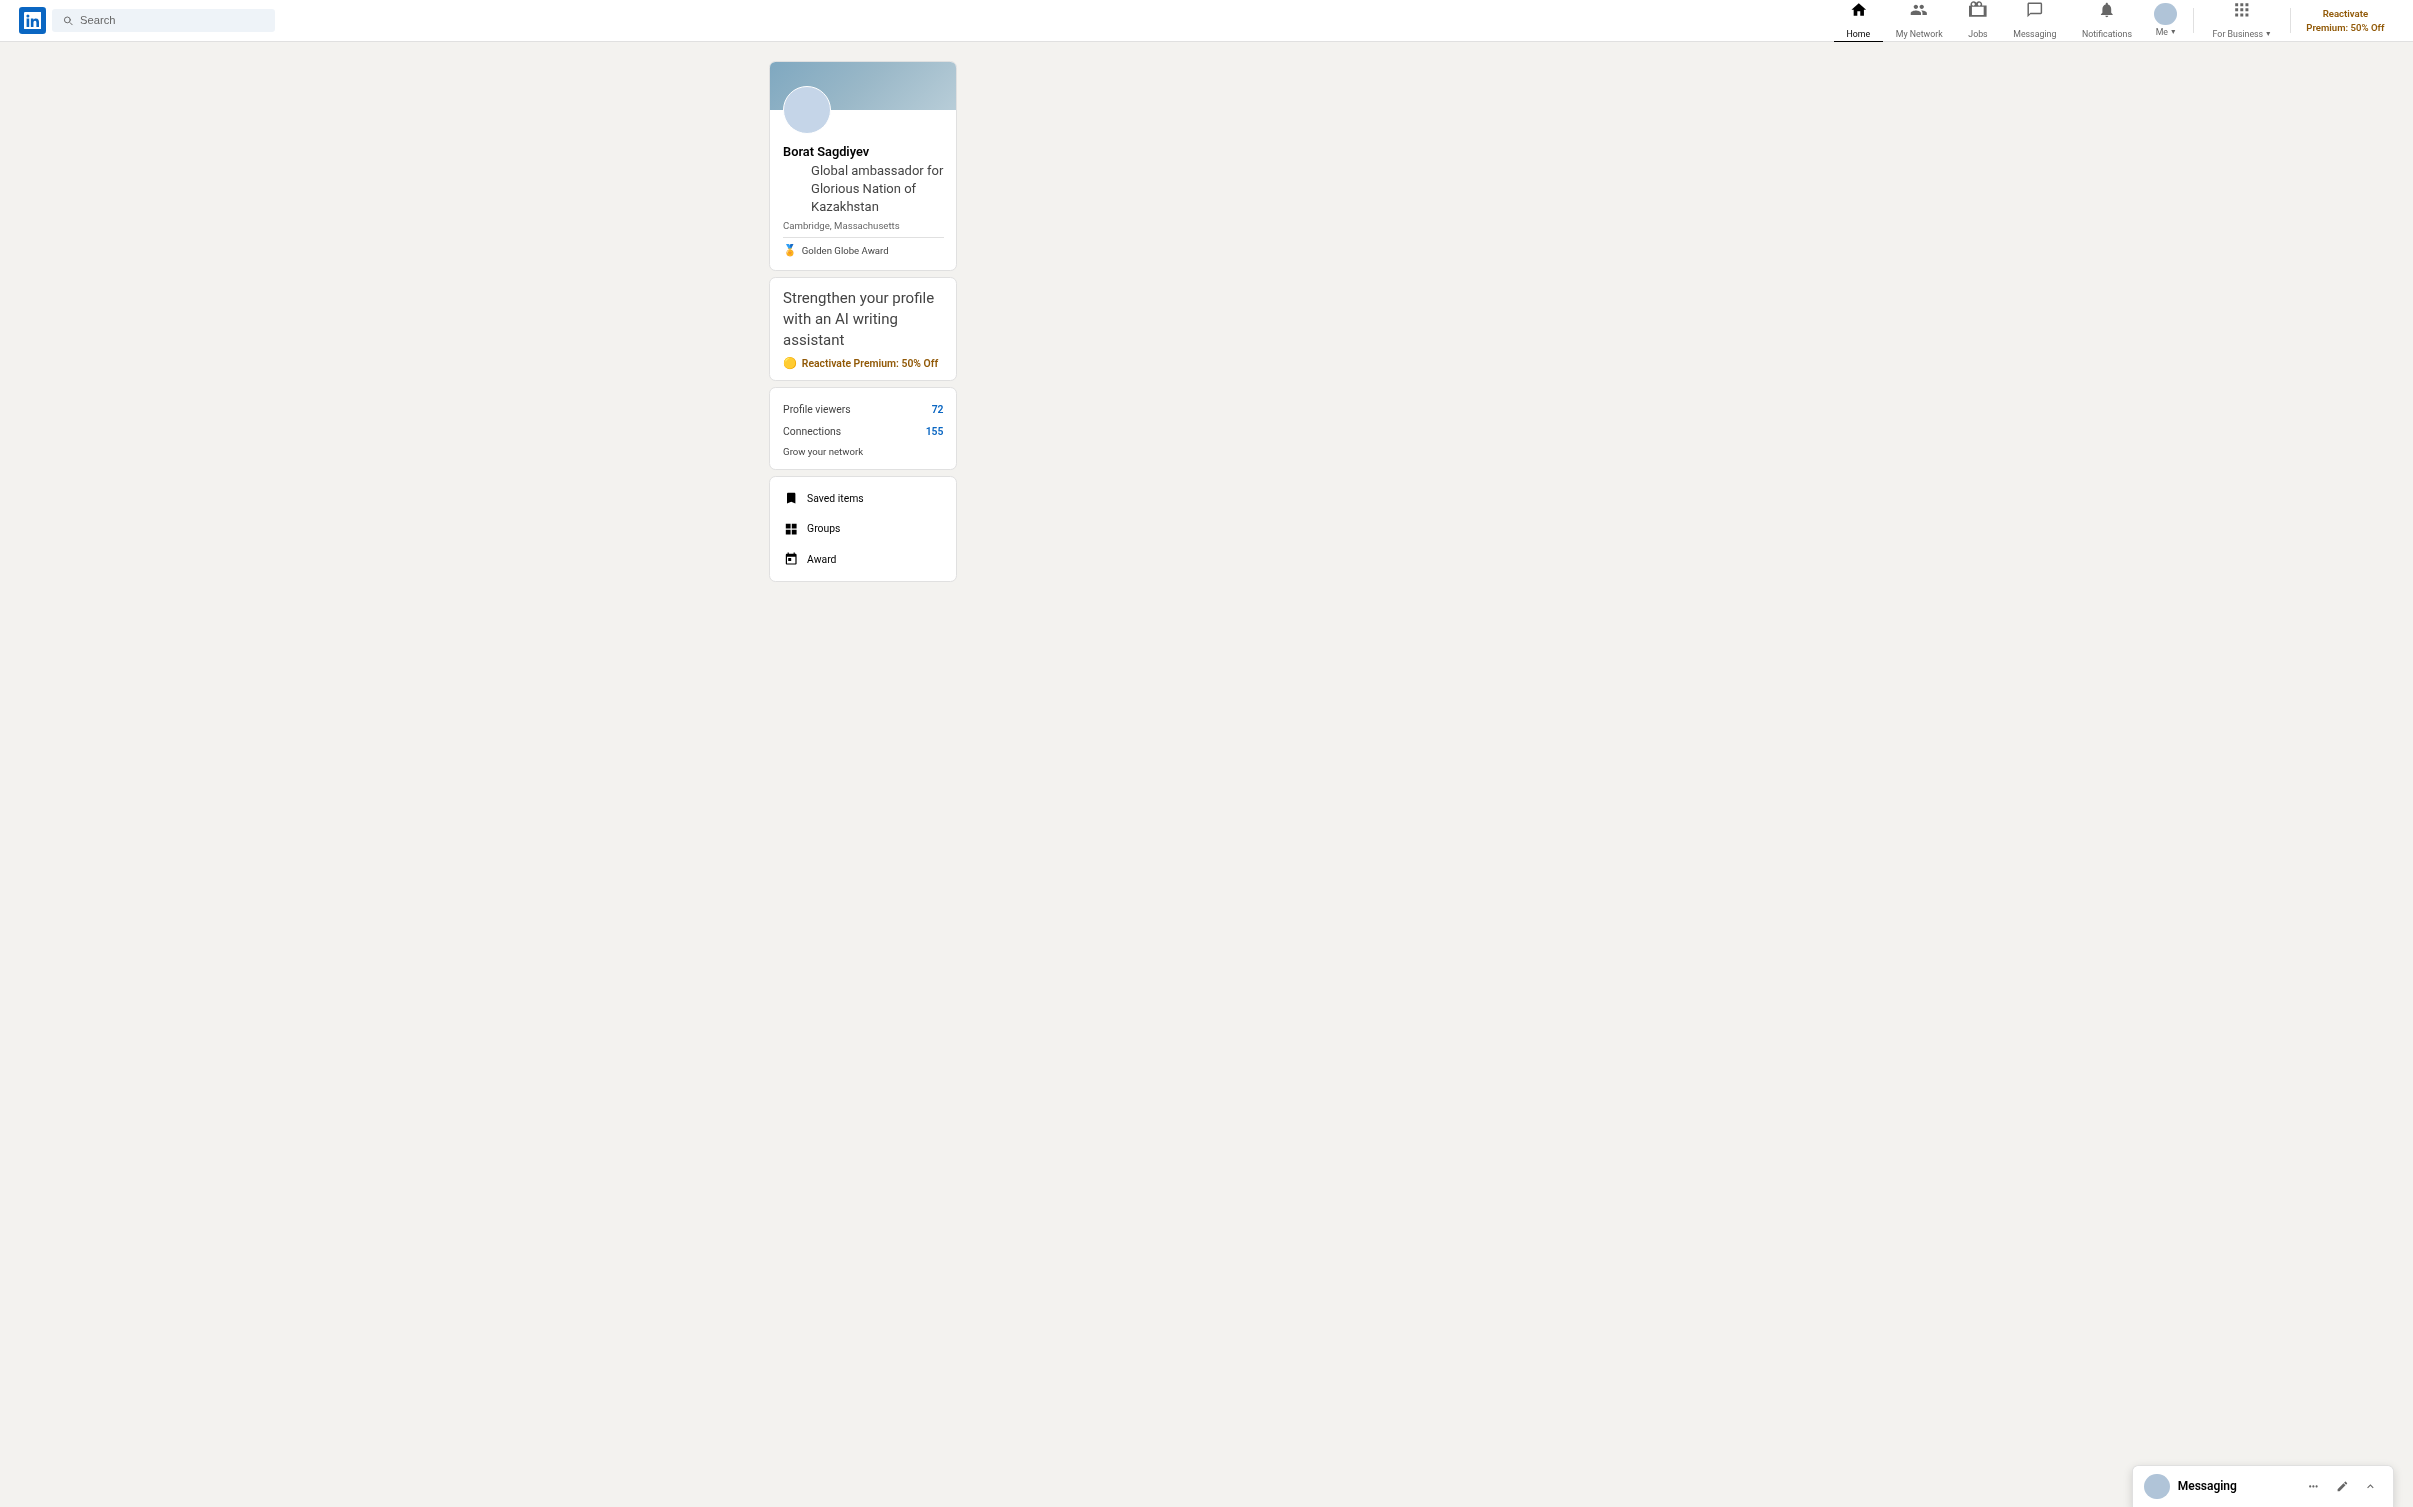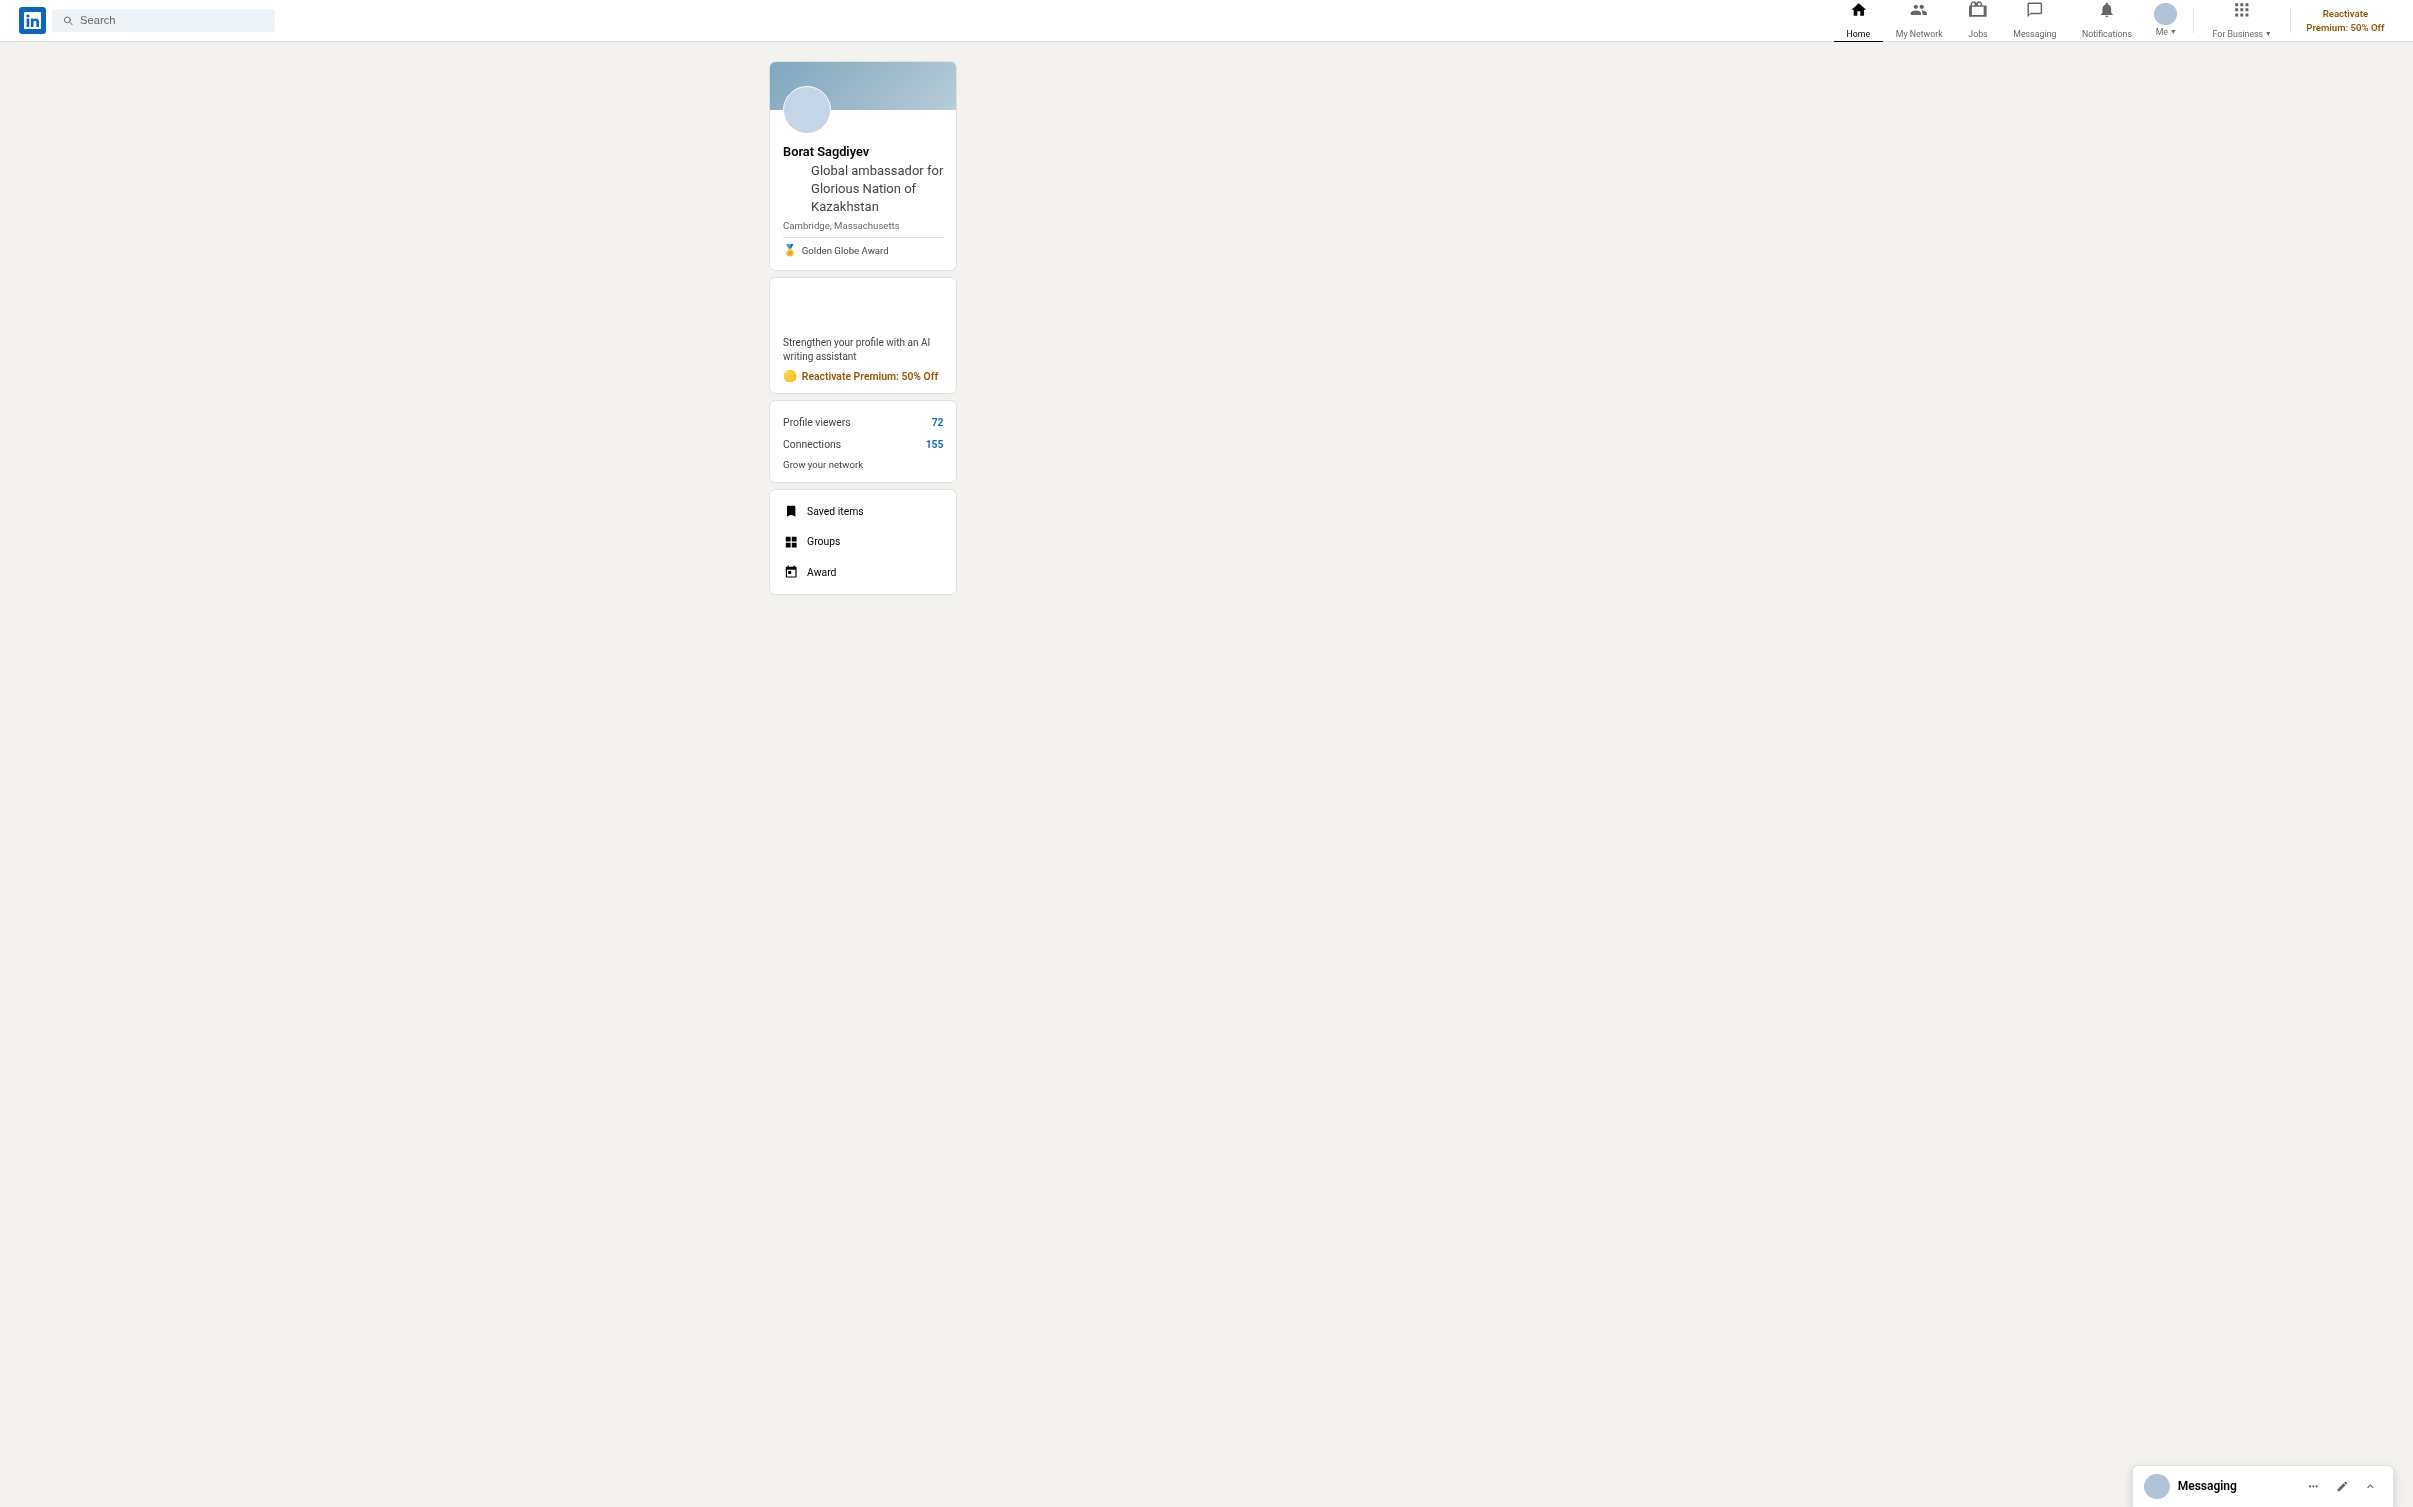--- a/index.html
+++ b/index.html
@@ -217,25 +217,24 @@
     }
     .award-emoji {
       font-size: 11.2px;
     }
 
     
     .ai-card {
       padding: 9.6px 12.8px;
     }
     .ai-card-text {
-      font-size: 10px;
+      font-size: 15px;
       color: #444;
       margin-bottom: 6.4px;
       line-height: 1.4;
-      margin-top: 48px;
     }
     .ai-card-premium {
       display: flex;
       align-items: center;
       gap: 4.8px;
       font-size: 10.4px;
       font-weight: 600;
       color: #915907;
     }
     .premium-emoji {

